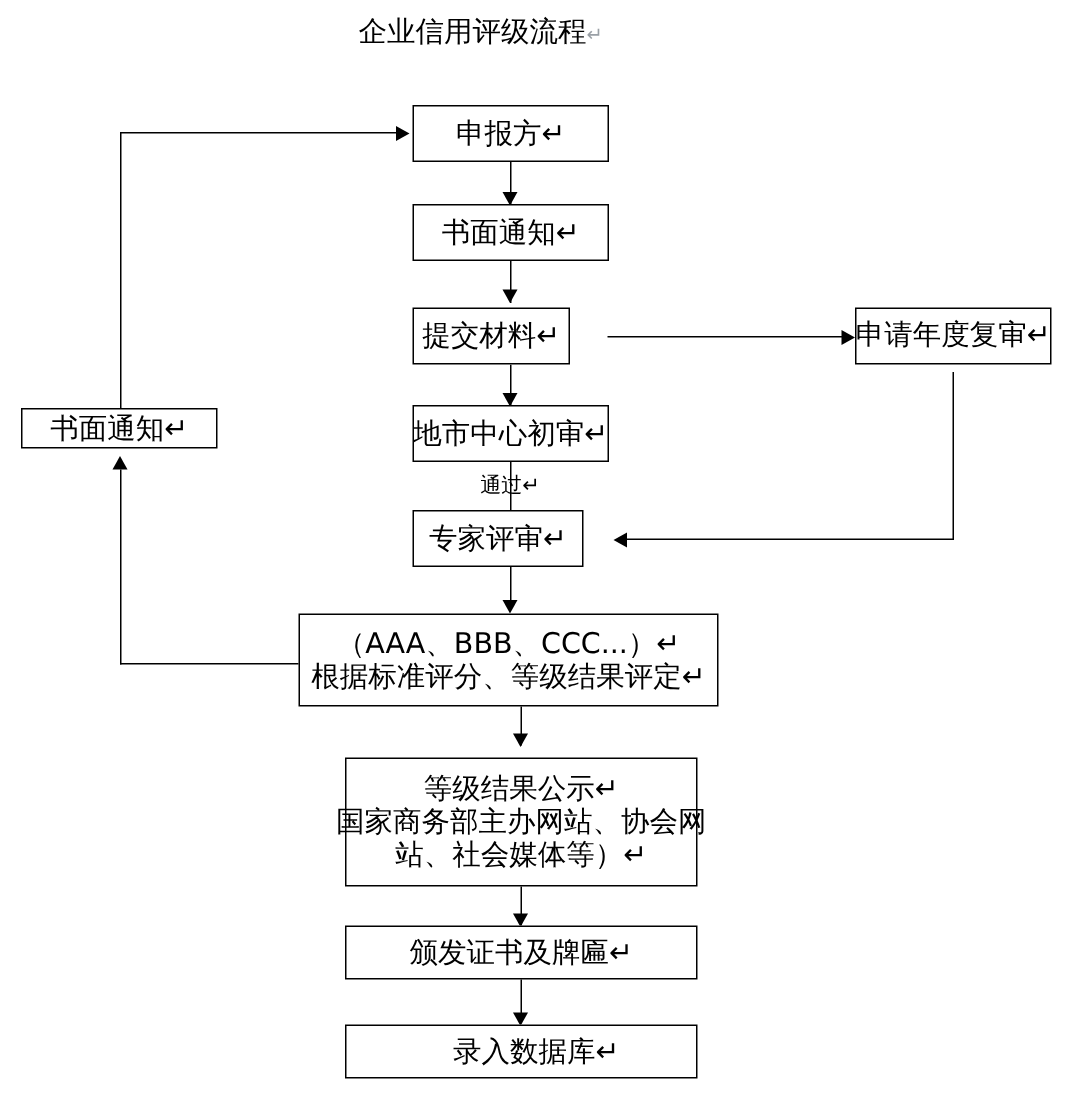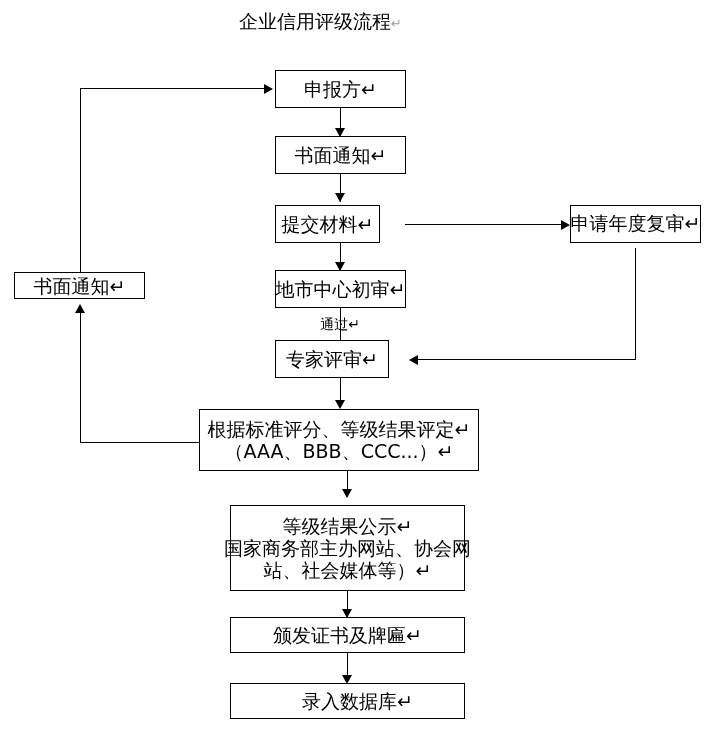--- a/index.html
+++ b/index.html
@@ -175,22 +175,22 @@
 
   <div class="node" style="left:275px; top:340px; width:114px; height:38px;">
     <span class="ln">专家评审↵</span>
   </div>
 
   <div class="node" style="left:14px; top:272px; width:131px; height:27px;">
     <span class="ln">书面通知↵</span>
   </div>
 
   <div class="node" style="left:199px; top:409px; width:280px; height:62px;">
+    <span class="ln">（AAA、BBB、CCC...）↵</span>
     <span class="ln">根据标准评分、等级结果评定↵</span>
-    <span class="ln">（AAA、BBB、CCC...）↵</span>
   </div>
 
   <div class="node" style="left:230px; top:505px; width:235px; height:86px;">
     <span class="ln">等级结果公示↵</span>
     <span class="ln">国家商务部主办网站、协会网</span>
     <span class="ln">站、社会媒体等）↵</span>
   </div>
 
   <div class="node" style="left:230px; top:617px; width:235px; height:36px;">
     <span class="ln">颁发证书及牌匾↵</span>

